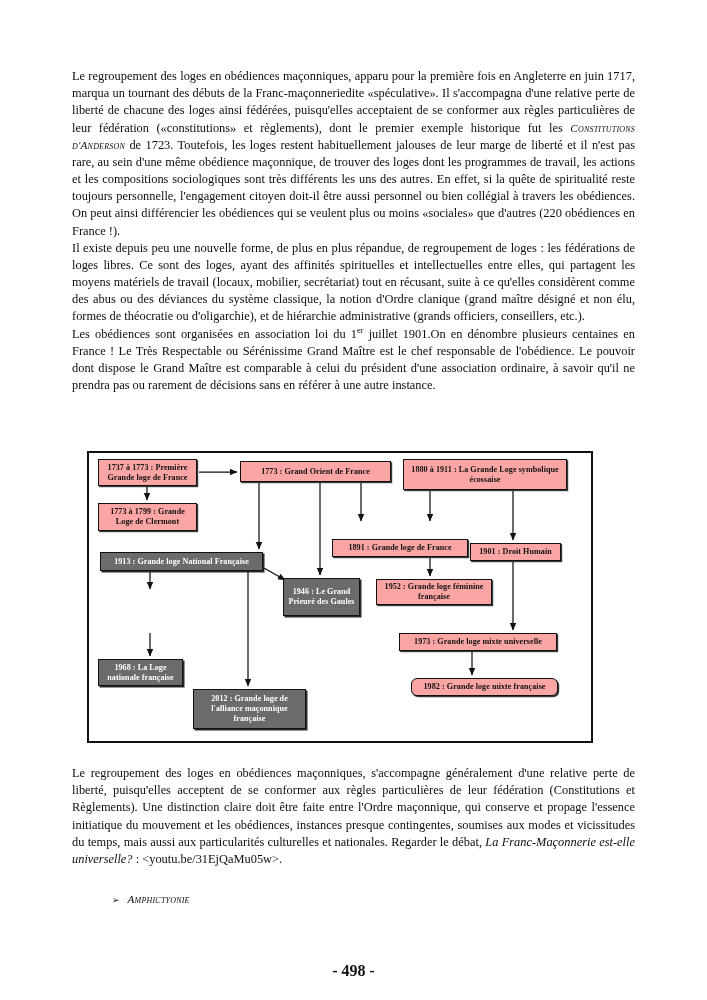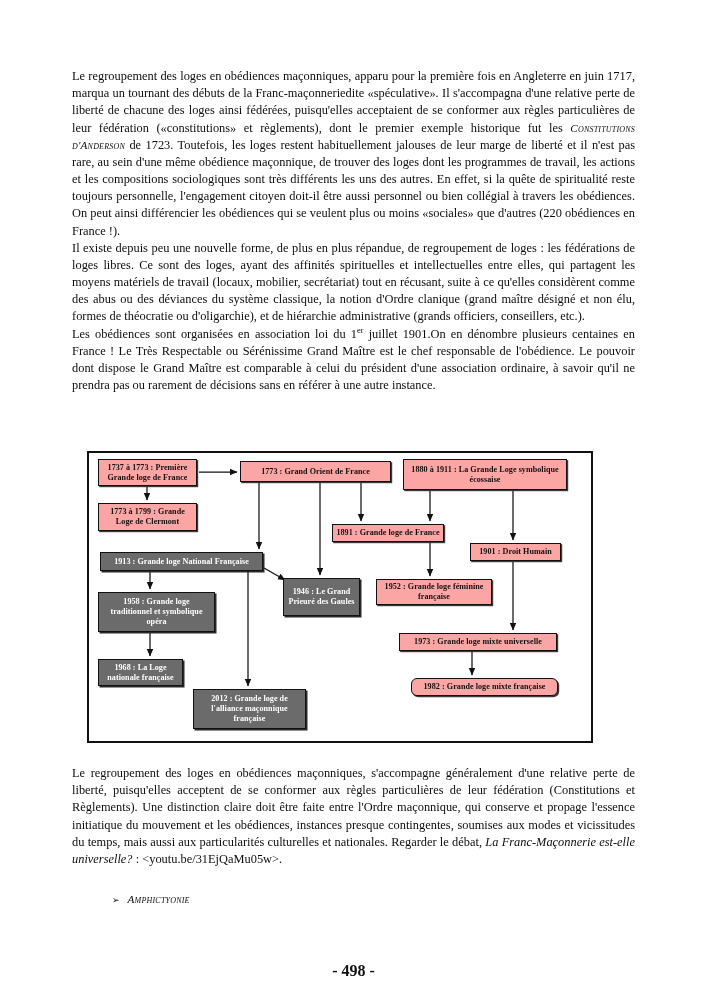--- a/index.html
+++ b/index.html
@@ -175,31 +175,30 @@
 
     <div id="diagram">
       <div class="dbox shadow-lite" style="left:9px;top:6px;width:99px;height:27px;">1737 à 1773 : Première Grande loge de France</div>
 
       <div class="dbox shadow-lite" style="left:9px;top:50px;width:99px;height:28px;">1773 à 1799 : Grande Loge de Clermont</div>
 
       <div class="dbox shadow-lite" style="left:151px;top:8px;width:151px;height:21px;">1773 : Grand Orient de France</div>
 
       <div class="dbox shadow-lite" style="left:314px;top:6px;width:164px;height:31px;">1880 à 1911 : La Grande Loge symbolique écossaise</div>
 
-      <div class="dbox shadow-lite" style="left:243px;top:71px;width:112px;height:18px;">1891 : Grande loge de France</div>
+      <div class="dbox shadow-lite" style="left:243px;top:86px;width:136px;height:18px;">1891 : Grande loge de France</div>
 
       <div class="dbox shadow-lite" style="left:381px;top:90px;width:91px;height:18px;">1901 : Droit Humain</div>
 
       <div class="dbox gray" style="left:11px;top:99px;width:163px;height:19px;">1913 : Grande loge National Française</div>
 
       <div class="dbox gray" style="left:194px;top:125px;width:77px;height:38px;">1946 : Le Grand Prieuré des Gaules</div>
 
       <div class="dbox shadow-lite" style="left:287px;top:126px;width:116px;height:26px;">1952 : Grande loge féminine française</div>
 
-      <div class="dbox gray" style="left:9px;top:139px;width:117px;height:40px;">1958 : Grande loge traditionnel et symbolique opéra</div>
 
       <div class="dbox shadow-lite" style="left:310px;top:180px;width:158px;height:18px;">1973 : Grande loge mixte universelle</div>
 
       <div class="dbox gray" style="left:9px;top:206px;width:85px;height:27px;">1968 : La Loge nationale française</div>
 
       <div class="dbox shadow-lite" style="left:322px;top:225px;width:147px;height:18px;border-radius:6px;">1982 : Grande loge mixte française</div>
 
       <div class="dbox gray" style="left:104px;top:236px;width:113px;height:40px;">2012 : Grande loge de l'alliance maçonnique française</div>
     </div>
   </div>

